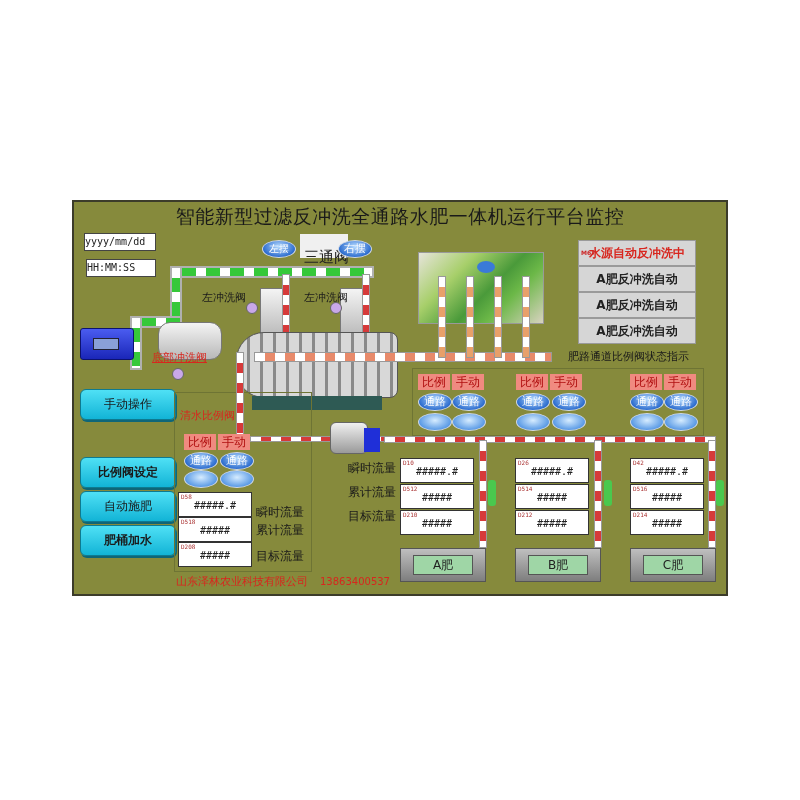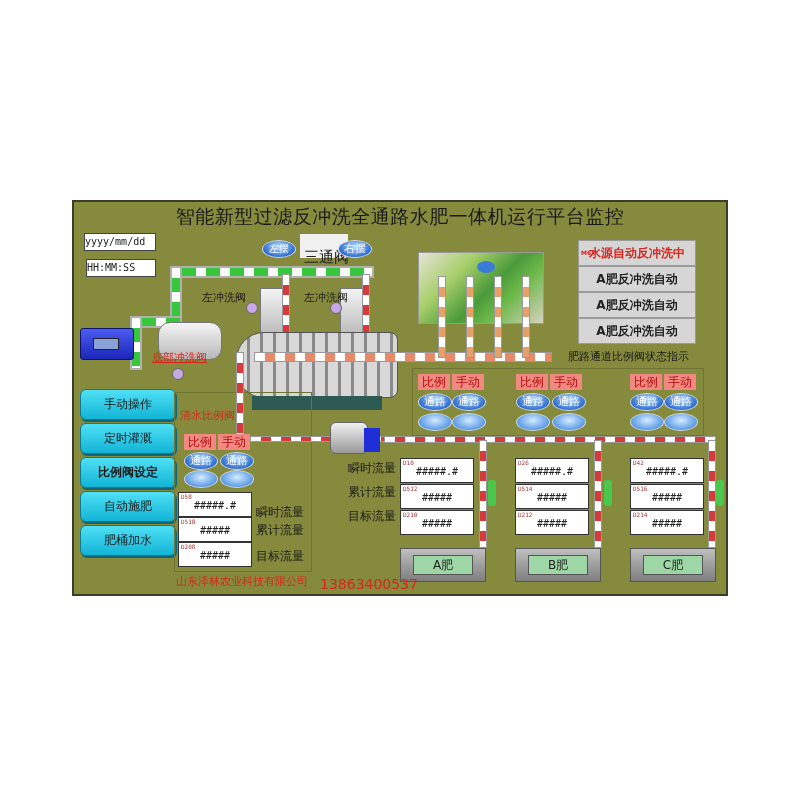--- a/index.html
+++ b/index.html
@@ -79,24 +79,23 @@
       <span class="tag" style="font-size:6px;">M67</span>
       <span>水源自动反冲洗中</span>
     </div>
     <div class="status">A肥反冲洗自动</div>
     <div class="status">A肥反冲洗自动</div>
     <div class="status">A肥反冲洗自动</div>
   </div>
   <div class="abs lbl" style="left:494px;top:147px;font-size:11px;">肥路通道比例阀状态指示</div>
 
   <div class="abs navbtn" style="top:187px;">手动操作</div>
-  <div class="abs navbtn" style="top:221px;">定时灌溉</div>
   <div class="abs navbtn" style="top:255px;font-weight:bold;">比例阀设定</div>
   <div class="abs navbtn" style="top:289px;">自动施肥</div>
-  <div class="abs navbtn" style="top:323px;">肥桶加水</div>
+  <div class="abs navbtn" style="top:323px;font-weight:bold;">肥桶加水</div>
 
   <div class="abs frame" style="left:100px;top:190px;width:136px;height:178px;"></div>
   <div class="abs redlbl" style="left:106px;top:206px;">清水比例阀</div>
   <div class="abs pipe-v" style="left:162px;top:150px;height:84px;"></div>
   <div class="abs pipe-h" style="left:176px;top:234px;width:140px;height:4px;"></div>
 
   <div class="abs pinktag" style="left:110px;top:232px;">比例</div>
   <div class="abs pinktag" style="left:144px;top:232px;">手动</div>
   <div class="abs oval" style="left:110px;top:250px;">通路</div>
   <div class="abs oval" style="left:146px;top:250px;">通路</div>
@@ -164,15 +163,15 @@
     <div style="position:absolute;left:12px;top:6px;width:58px;height:18px;background:#9fd6a6;border:1px solid #555;font-size:12px;text-align:center;line-height:18px;color:#222;">A肥</div>
   </div>
   <div class="abs" style="left:556px;top:346px;width:84px;height:32px;background:linear-gradient(#bfbfbf,#7e7e7e);border:1px solid #555;">
     <div style="position:absolute;left:12px;top:6px;width:58px;height:18px;background:#9fd6a6;border:1px solid #555;font-size:12px;text-align:center;line-height:18px;color:#222;">C肥</div>
   </div>
   <div class="abs" style="left:441px;top:346px;width:84px;height:32px;background:linear-gradient(#bfbfbf,#7e7e7e);border:1px solid #555;">
     <div style="position:absolute;left:12px;top:6px;width:58px;height:18px;background:#9fd6a6;border:1px solid #555;font-size:12px;text-align:center;line-height:18px;color:#222;">B肥</div>
   </div>
 
   <div class="abs redlbl" style="left:102px;top:372px;">山东泽林农业科技有限公司</div>
-  <div class="abs" style="left:246px;top:374px;font-size:14px;color:#d8261e;">13863400537</div>
+  <div class="abs" style="left:246px;top:374px;font-size:10px;color:#d8261e;">13863400537</div>
 
 </div>
 
 </body></html>

